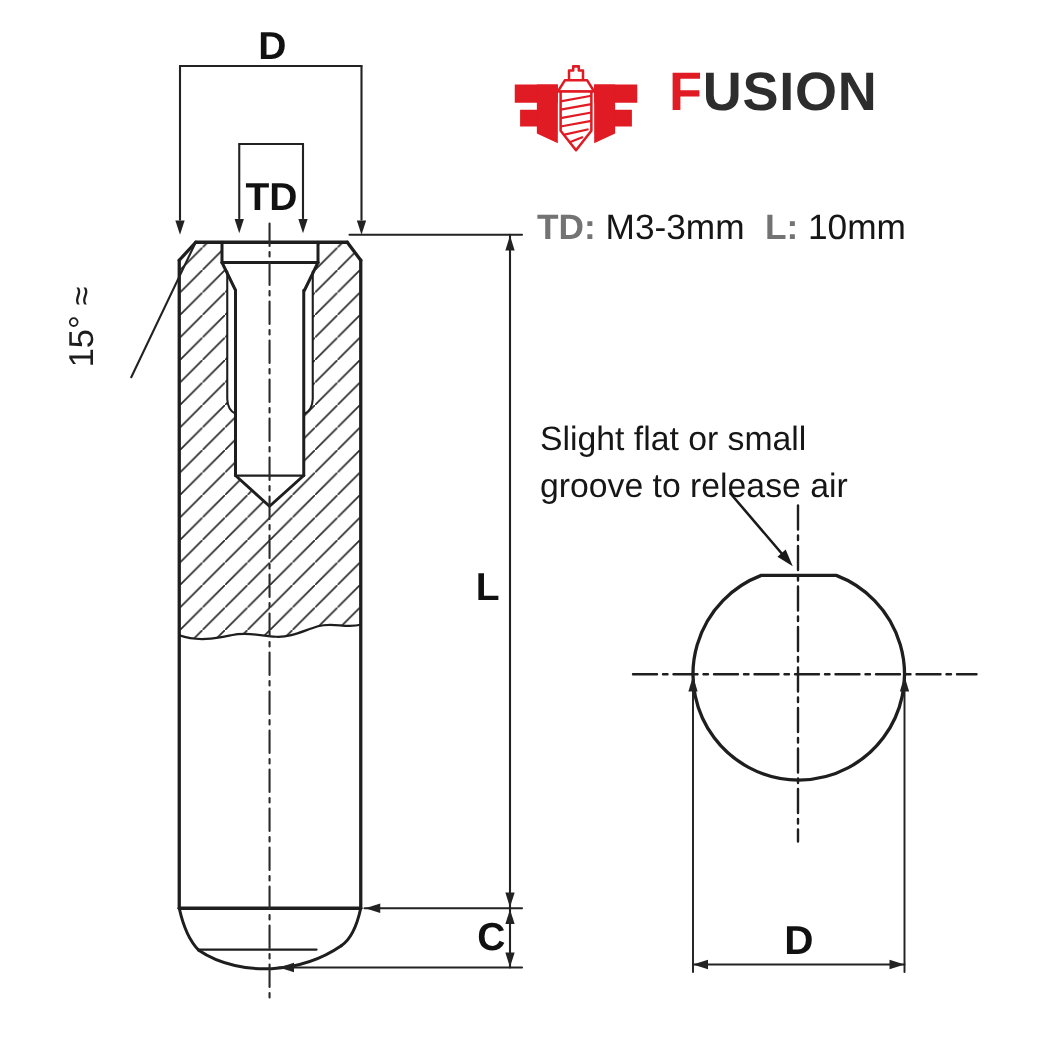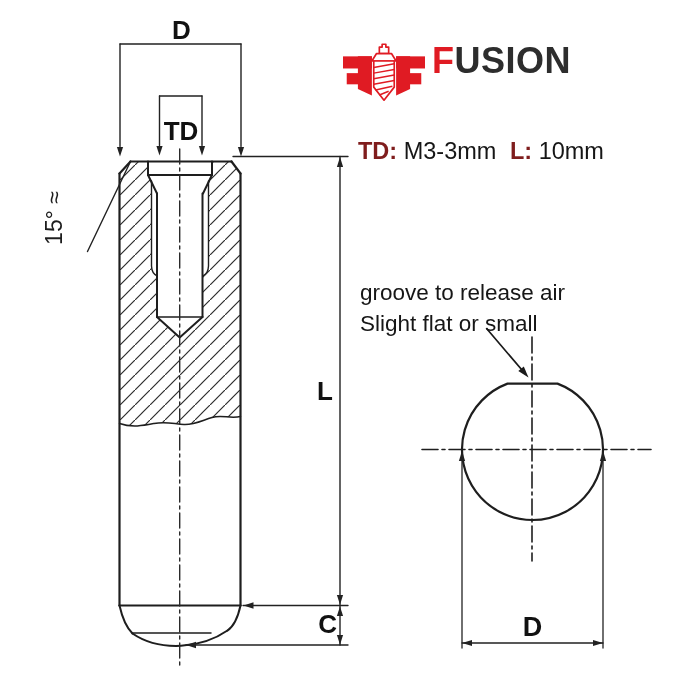--- a/index.html
+++ b/index.html
@@ -5,28 +5,28 @@
   html,body{margin:0;padding:0;background:#fff;}
   #canvas{
     position:relative;width:700px;height:700px;background:#ffffff;overflow:hidden;
     font-family:"Liberation Sans",sans-serif;
   }
   #drawing{position:absolute;left:0;top:0;}
   .dim-label{font-family:"Liberation Sans",sans-serif;font-weight:bold;font-size:26px;fill:#111;}
   .angle-label{font-family:"Liberation Sans",sans-serif;font-weight:400;font-size:23px;fill:#1d1d1d;}
   
   #logo{position:absolute;left:343px;top:40px;display:flex;align-items:flex-start;}
-  #logo .words{margin-left:7px;margin-top:5px;line-height:31px;white-space:nowrap;}
+  #logo .words{margin-left:21px;margin-top:5px;line-height:31px;white-space:nowrap;}
   #logo .word{font-size:36px;font-weight:700;letter-spacing:0.5px;color:#2d2d2d;display:block;}
   #logo .initial{color:#e01b23;}
   
   #spec{position:absolute;left:358px;top:135px;color:#000;}
   #spec .heading{font-size:31px;font-weight:bold;letter-spacing:-0.3px;margin:0 0 7px 0;}
   #spec .line{font-size:23.5px;line-height:32px;white-space:nowrap;color:#161616;}
-  #spec .k{font-weight:bold;color:#7f1d1d;}
+  #spec .k{font-weight:bold;color:#737373;}
   #spec .v{font-weight:400;margin-right:7px;margin-top:24px;}
   
   #annotation{position:absolute;left:360px;top:277px;font-size:22.5px;line-height:31px;color:#161616;white-space:nowrap;}
 </style>
 </head>
 <body>
 
 <div id="canvas">
 
   <svg id="drawing" width="700" height="700" viewBox="0 0 700 700">
@@ -183,17 +183,17 @@
   <div id="spec">
     <div class="line">
       <span class="k">TD:</span>
       <span class="v">M3-3mm</span>
       <span class="k">L:</span>
       <span class="v">10mm</span>
     </div>
   </div>
 
   <div id="annotation">
+    <div>Slight flat or small</div>
     <div>groove to release air</div>
-    <div>Slight flat or small</div>
   </div>
 
 </div>
 
 </body></html>

